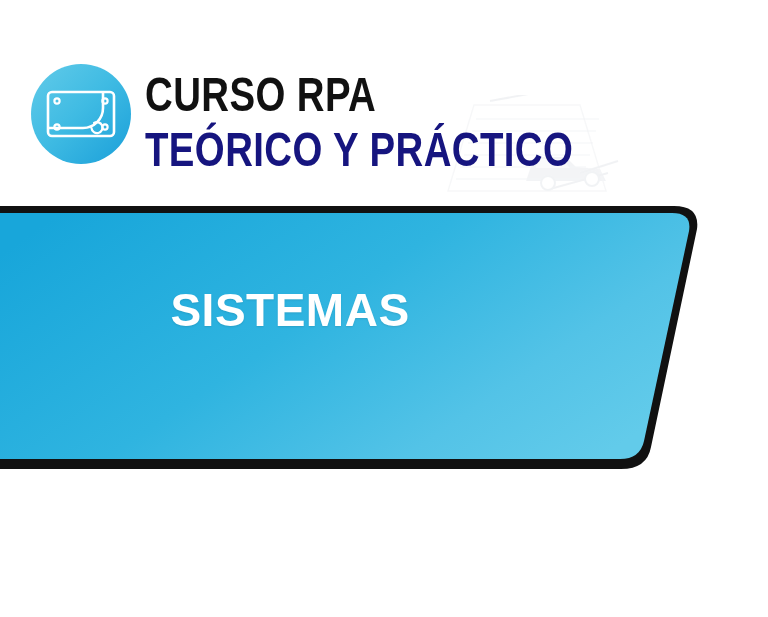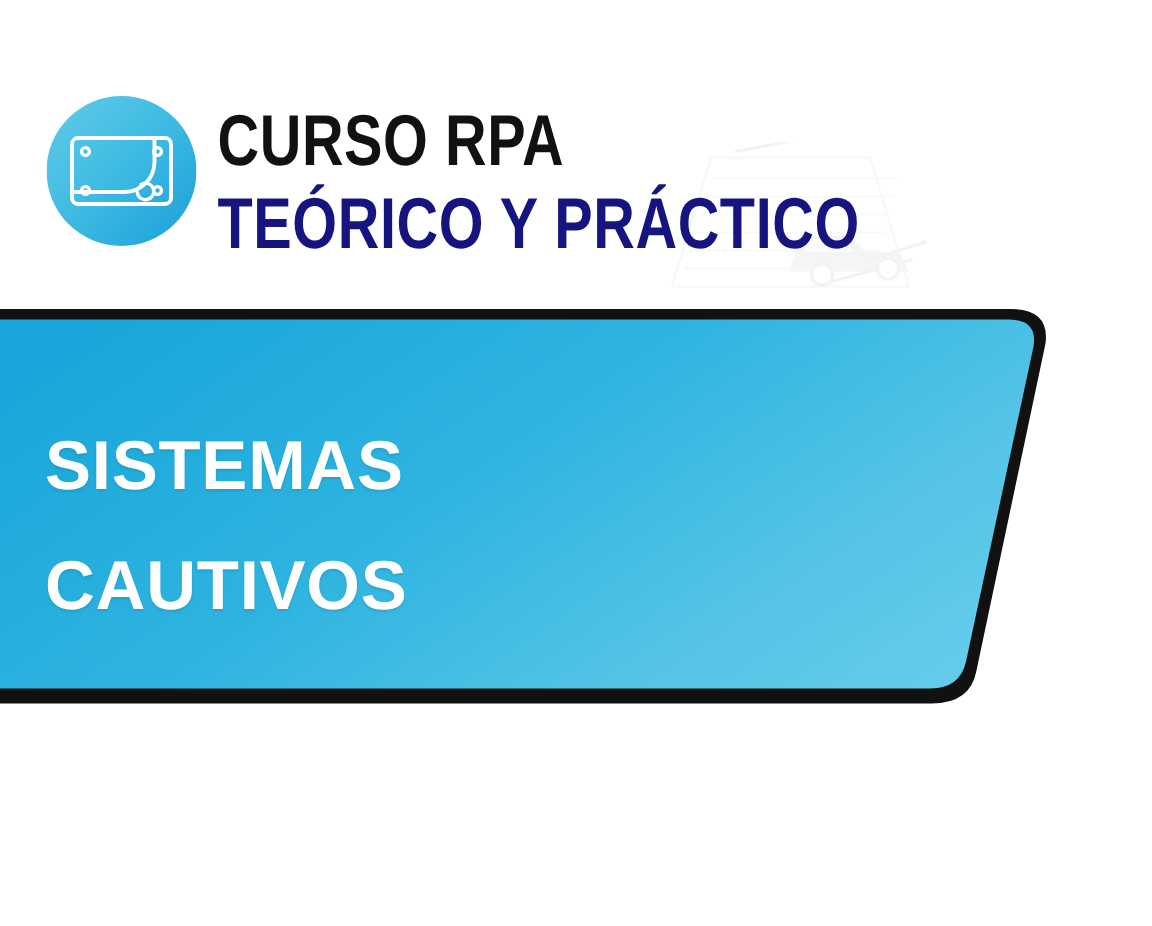--- a/index.html
+++ b/index.html
@@ -78,20 +78,21 @@
     margin: 6px 0 0 0;
   }
 
   
   #banner {
     position: absolute;
     left: 0;
     top: 195px;
     width: 768px;
     height: 290px;
+    text-align: center;
   }
   #banner-svg {
     position: absolute;
     left: 0;
     top: 0;
     display: block;
   }
   #banner-text {
     position: absolute;
     left: 30px;
@@ -174,15 +175,14 @@
       </linearGradient>
     </defs>
 
     <path d="M -30 11 L 674 11 Q 700 11 697 34 L 651 252 Q 647 274 621 274 L -30 274 Z" fill="#111111"></path>
 
     <path d="M -30 18 L 672 18 Q 692 18 689 36 L 644 246 Q 640 264 620 264 L -30 264 Z" fill="url(#bannerGrad)"></path>
   </svg>
 
   <div id="banner-text">
     <span class="banner-line">SISTEMAS</span>
-    <span class="banner-line">CAUTIVOS</span>
   </div>
 </div>
 
 </body></html>

